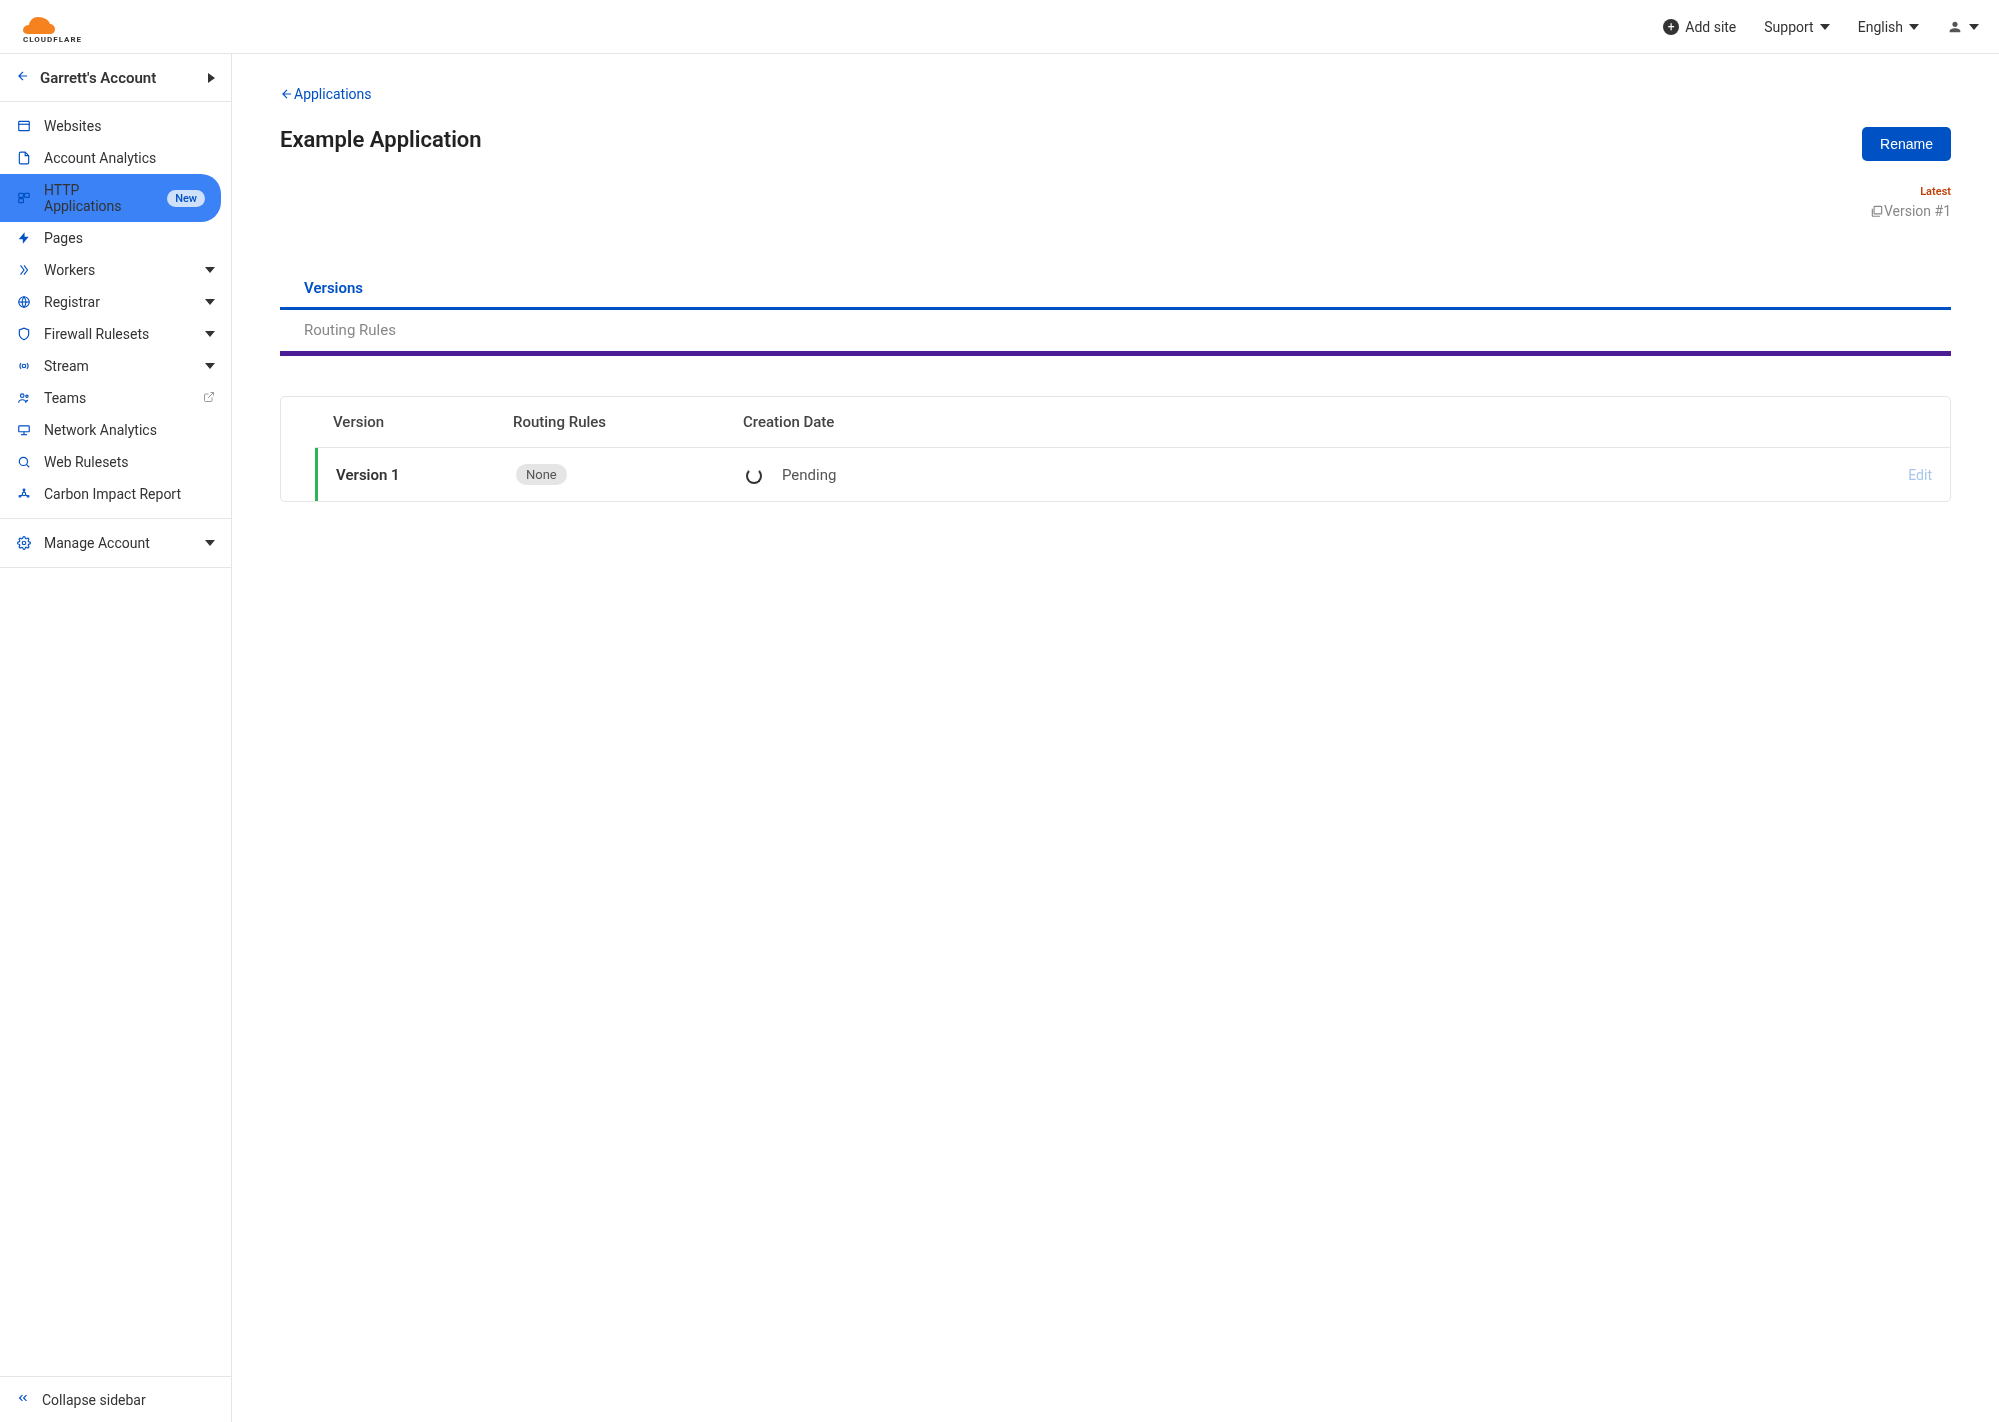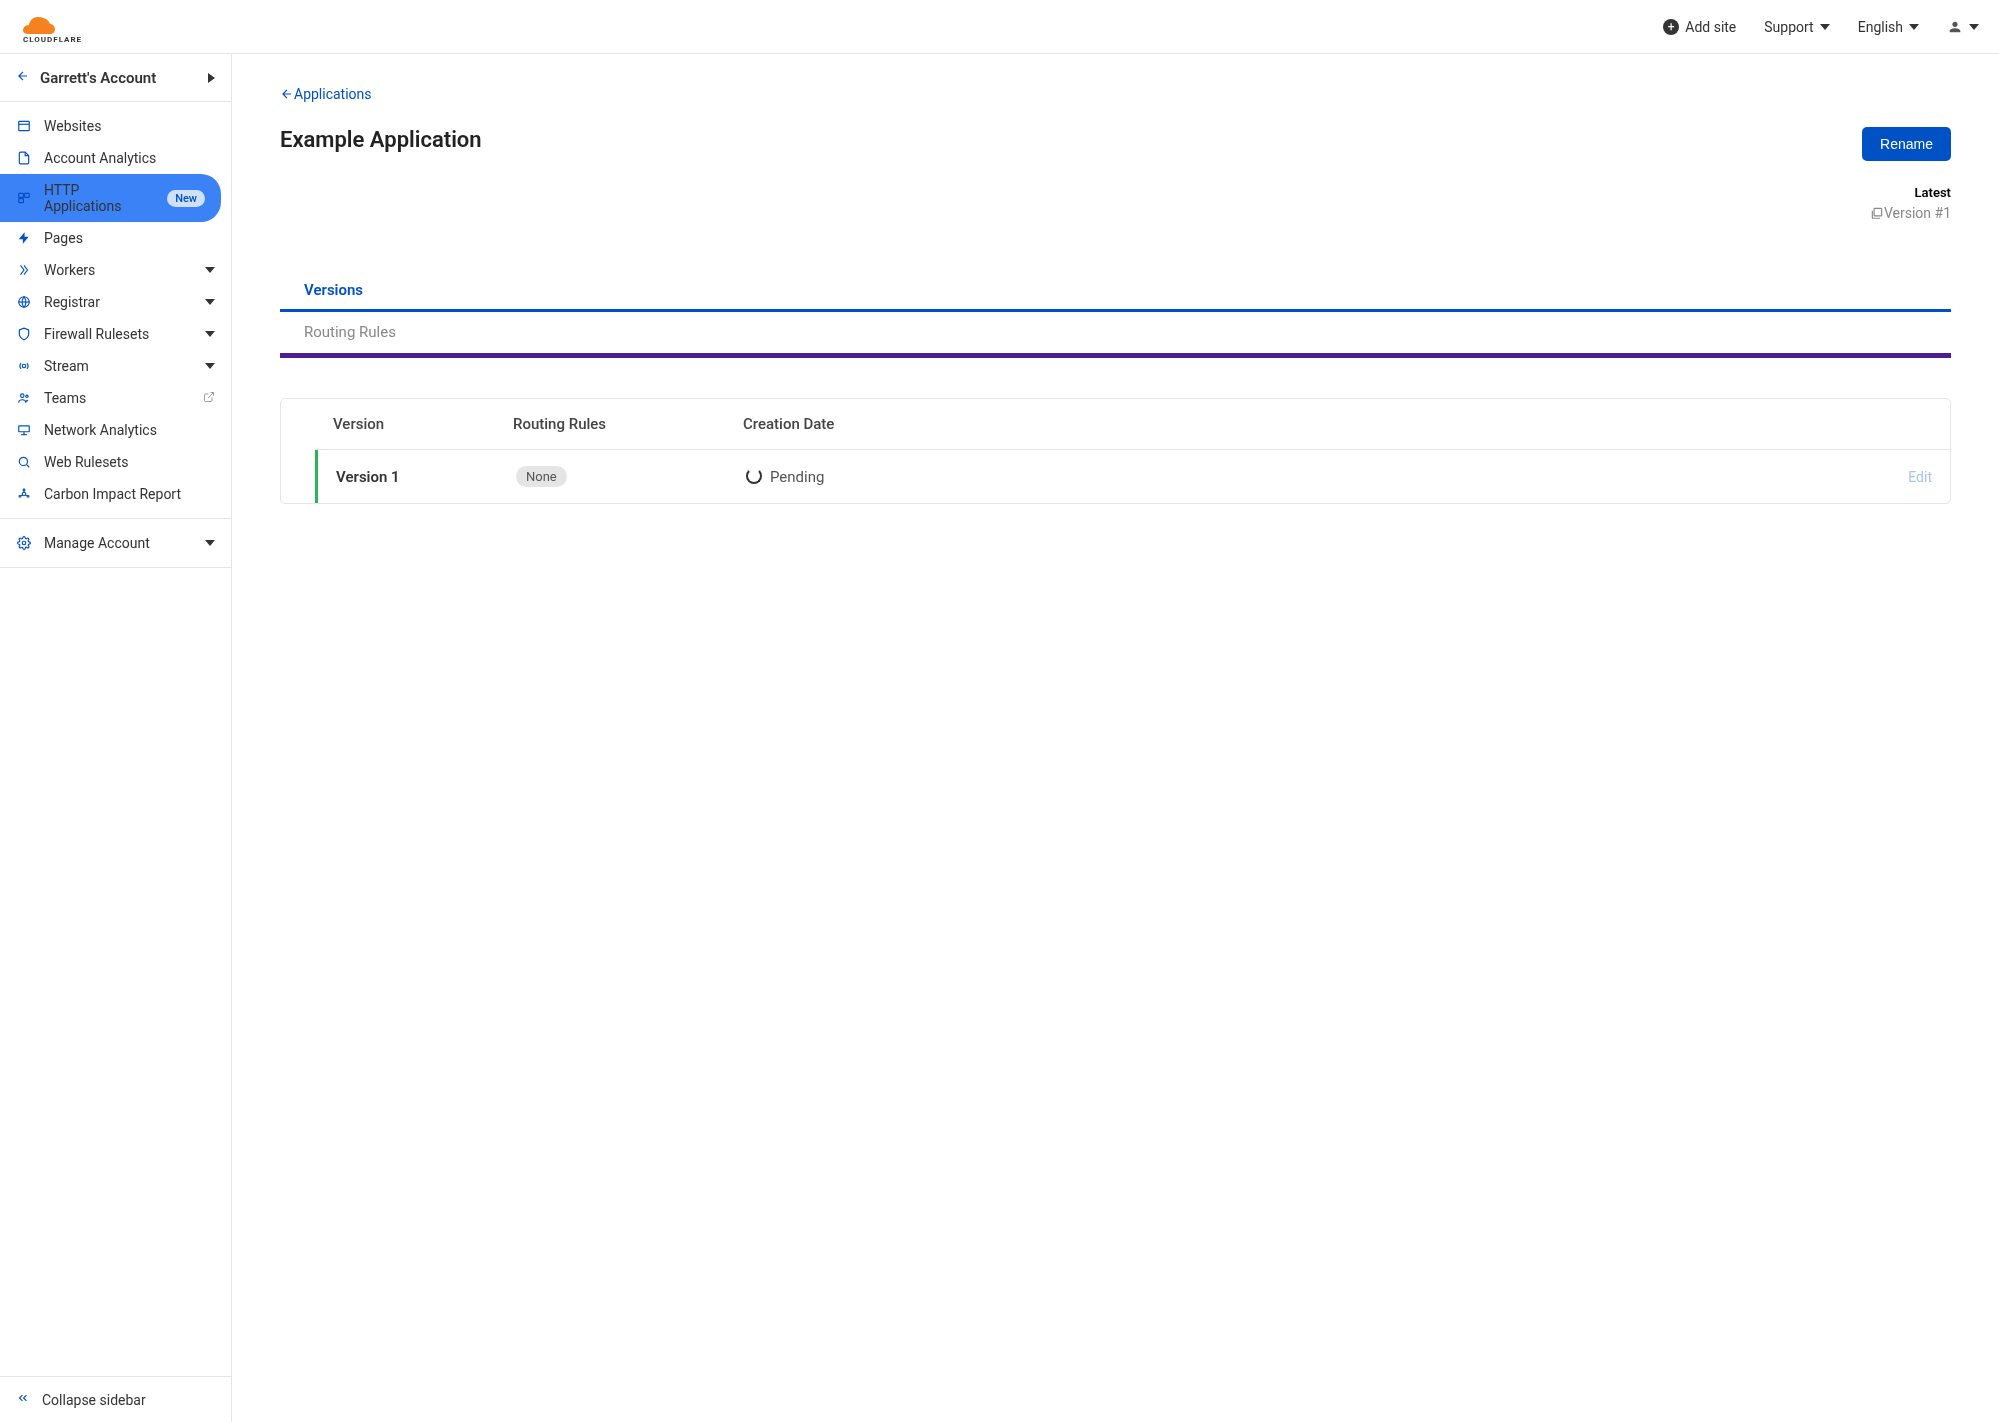--- a/index.html
+++ b/index.html
@@ -39,39 +39,39 @@
 .sidebar-footer .collapse-icon { color: #0051c3; }
 
 
 .main { flex: 1; padding: 32px 48px; overflow-y: auto; }
 .breadcrumb-link { color: #0051c3; font-size: 14px; display: inline-flex; align-items: center; cursor: pointer; }
 .page-head { display: flex; justify-content: space-between; align-items: flex-start; margin-top: 22px; }
 .page-title { font-size: 22px; font-weight: 600; color: #222; }
 .btn-primary { background: #0051c3; color: #fff; border: none; padding: 9px 18px; border-radius: 5px; font-size: 14px; cursor: pointer; }
 
 .meta-block { text-align: right; margin-top: 24px; }
-.meta-block .latest { font-weight: 600; font-size: 13px; color: #000000; }
+.meta-block .latest { font-weight: 600; font-size: 11px; color: #c2410c; }
 .meta-block .ver { color: #888; font-size: 14px; margin-top: 5px; display: flex; align-items: center; justify-content: flex-end; gap: 0; }
 
 .tabs { display: flex; border-bottom: 5px solid #4c1d95; margin-top: 48px; flex-direction: column; }
 .tab { padding: 12px 24px; font-size: 15px; color: #888; cursor: pointer; position: relative; }
 .tab.active { color: #0051c3; font-weight: 600; }
 .tab.active::after { content: ''; position: absolute; left: 0; right: 0; bottom: -1px; height: 3px; background: #0051c3; }
 
 .table-card { border: 1px solid #e5e5e5; border-radius: 5px; margin-top: 40px; padding-left: 34px; }
 .table-header, .table-row { display: flex; align-items: center; padding: 16px 18px; }
 .table-header { border-bottom: 1px solid #e5e5e5; font-size: 15px; color: #444; font-weight: 500; }
 .col-1 { flex: 0 0 180px; }
 .col-2 { flex: 0 0 230px; }
 .col-3 { flex: 1; }
 .col-4 { flex: 0 0 60px; text-align: right; }
 .table-row { border-left: 3px solid #2db35a; font-size: 15px; }
 .table-row .col-1 { font-weight: 600; color: #333; }
 .pill-none { background: #e5e5e5; color: #555; font-size: 13px; padding: 3px 10px; border-radius: 12px; display: inline-block; }
-.pending-wrap { display: flex; align-items: flex-start; gap: 8px; color: #555; }
+.pending-wrap { display: flex; align-items: flex-end; gap: 20px; color: #555; }
 .edit-link { color: #a8c5eb; font-size: 14px; cursor: pointer; }
 
 @keyframes spin { to { transform: rotate(360deg); } }
 .spinner { width: 16px; height: 16px; border: 2px solid #333; border-top-color: transparent; border-radius: 50%; animation: spin 0.8s linear infinite; }
 </style>
 </head>
 <body>
 
 <div class="header">
   <div class="logo-wrap">

